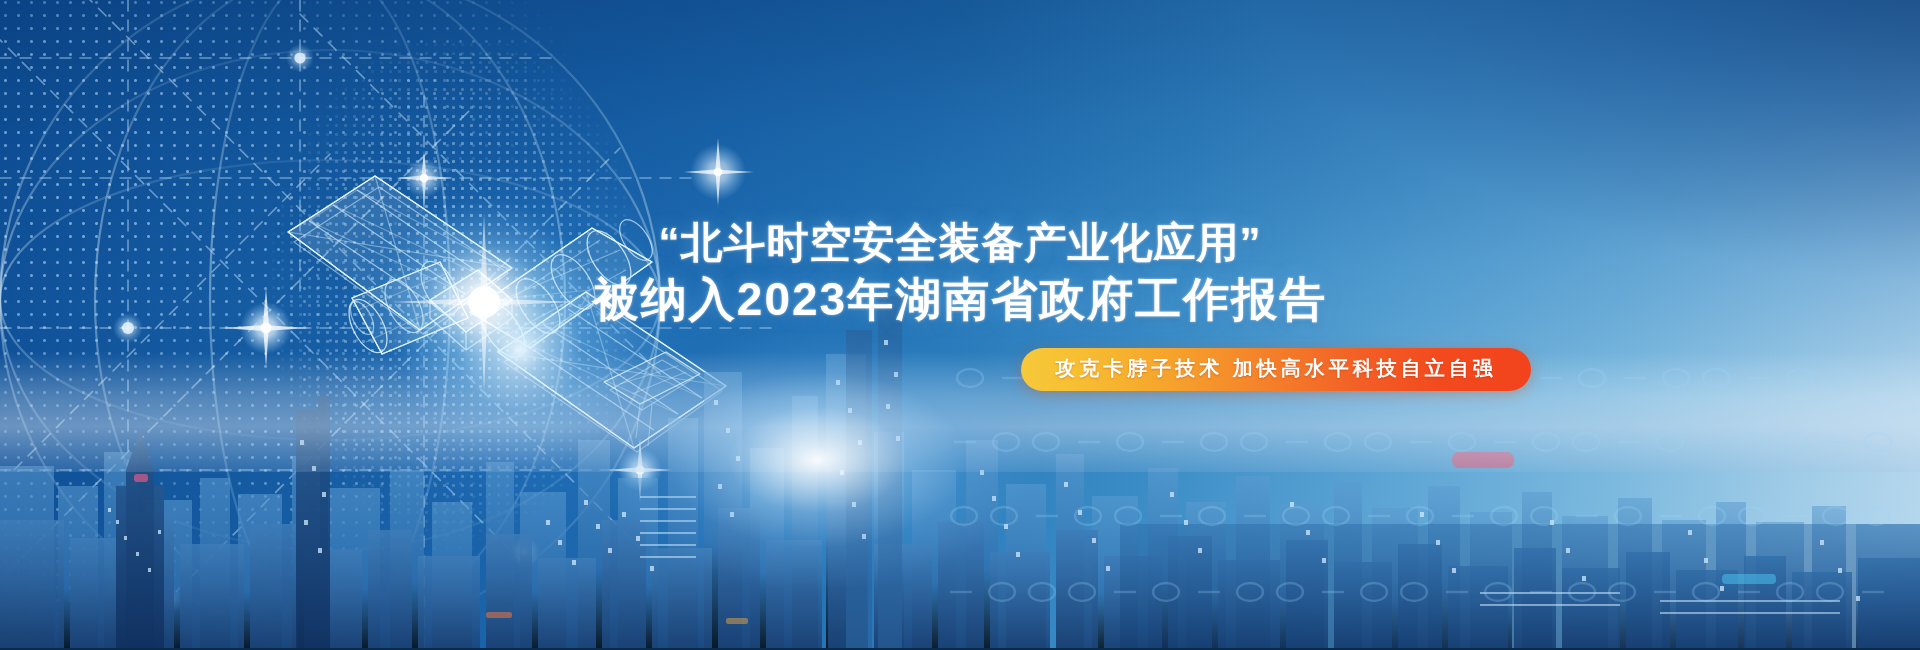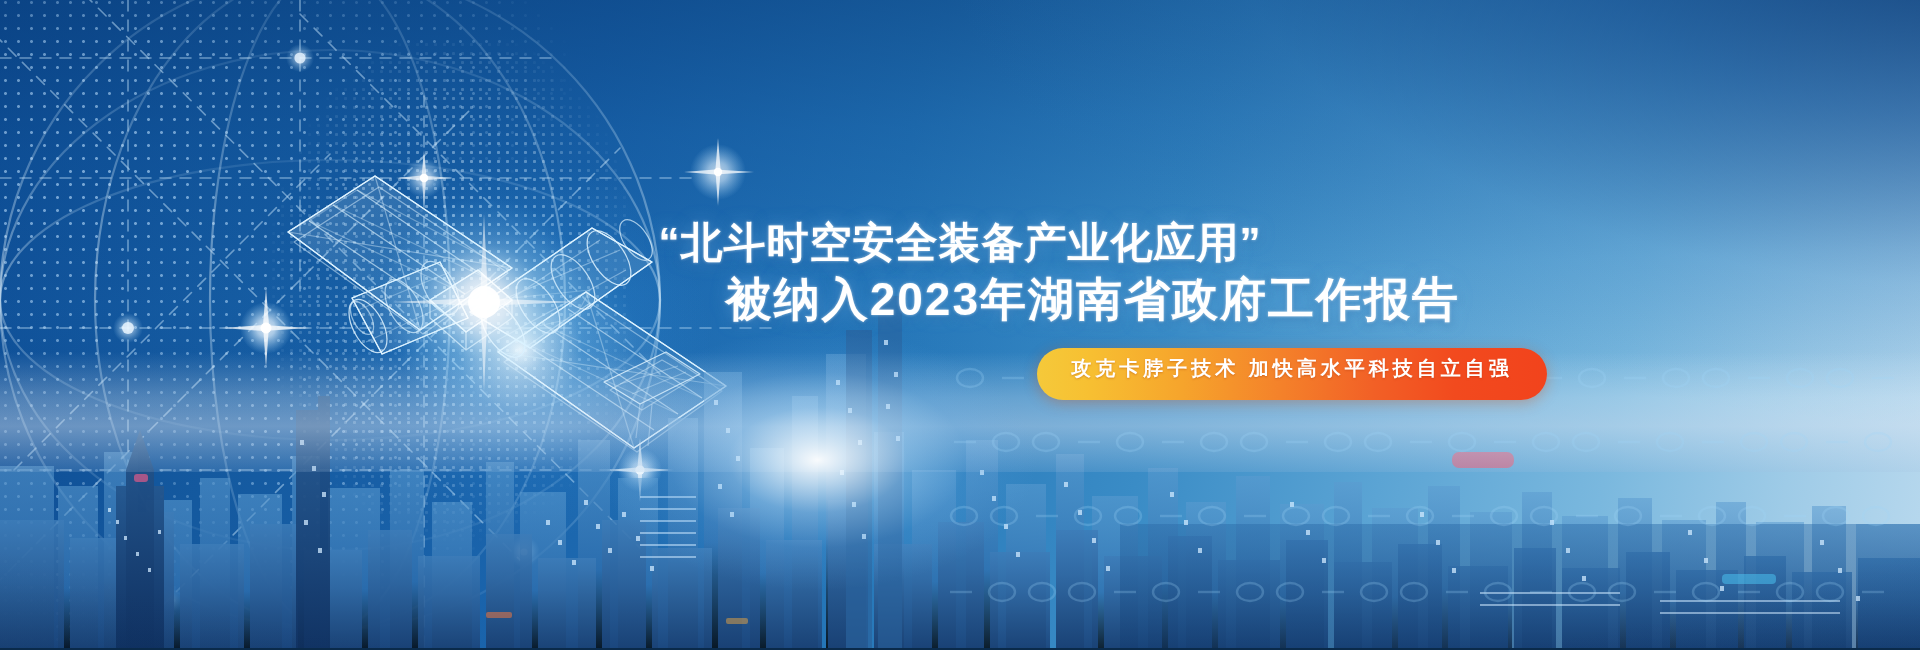--- a/index.html
+++ b/index.html
@@ -120,45 +120,45 @@
     font-weight:bold;
     line-height:1.0;
     letter-spacing:1px;
     text-shadow:
        0 0 3px rgba(255,255,255,.55),
        0 0 16px rgba(125,200,255,.55),
        0 2px 10px rgba(10,60,120,.42);
     white-space:nowrap;
   }
   .t1{ font-size:42px; margin-bottom:12px; }
-  .t2{ font-size:46px; letter-spacing:2px;text-align:right; }
+  .t2{ font-size:46px; letter-spacing:2px; }
 
   
   .badge-row{ width:1920px; text-align:center; margin-top:26px; }
   .badge{
     display:inline-block;
-    padding:7px 34px 18px;
+    padding:7px 34px 9px;
     border-radius:999px;
     color:#ffffff;
     font-size:20px;
     font-weight:bold;
     letter-spacing:4px;
     line-height:1.35;
     white-space:nowrap;
     background:linear-gradient(90deg,
       #f5c93a 0%,
       #f7c032 10%,
       #f6a52c 28%,
       #f4812a 48%,
       #f26026 66%,
       #f24a1e 82%,
       #f2431c 100%);
     box-shadow:0 3px 14px rgba(210,80,20,.35);
     text-shadow:0 1px 2px rgba(160,50,10,.35);
-    position:relative; left:332px;
+    position:relative; left:316px;
   }
 
   
   .binary{
     position:absolute; right:0; bottom:0; width:980px; height:300px;
     opacity:.42; pointer-events:none;
   }
   
   .vignette{
     position:absolute; left:0; top:0; width:100%; height:100%;

